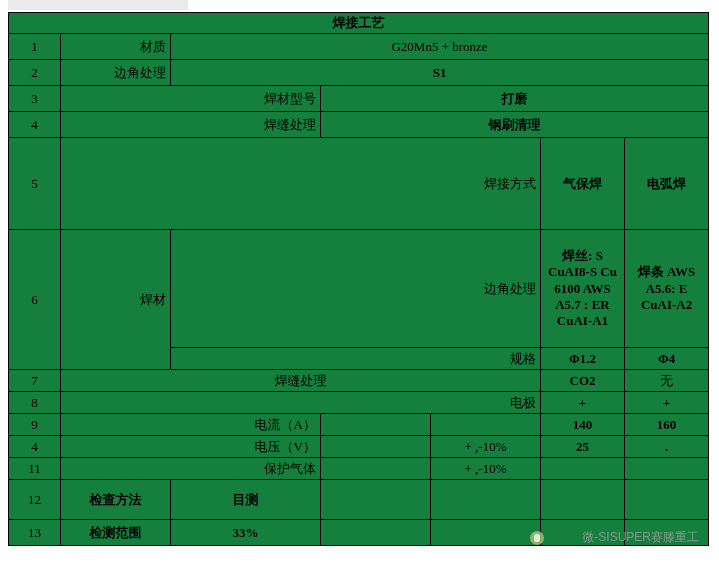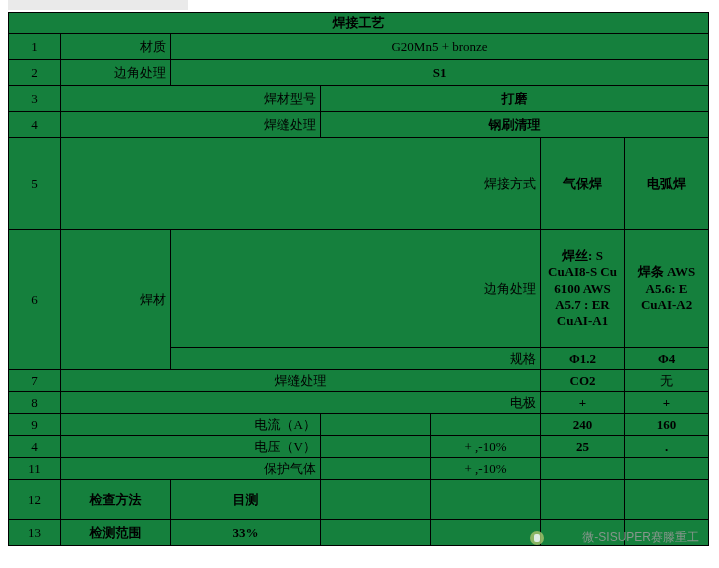--- a/index.html
+++ b/index.html
@@ -184,21 +184,21 @@
         <td class="c-label" colspan="4">电极</td>
         <td class="c-center bold">+</td>
         <td class="c-center bold">+</td>
       </tr>
 
       <tr class="row-h">
         <td class="c-idx">9</td>
         <td class="c-label" colspan="2">电流（A）</td>
         <td></td>
         <td></td>
-        <td class="c-center bold">240</td>
+        <td class="c-center bold">140</td>
         <td class="c-center bold">160</td>
       </tr>
 
       <tr class="row-h">
         <td class="c-idx">4</td>
         <td class="c-label" colspan="2">电压（V）</td>
         <td></td>
         <td class="c-center small">+ ,-10%</td>
         <td class="c-center bold">25</td>
         <td class="c-center bold">.</td>

